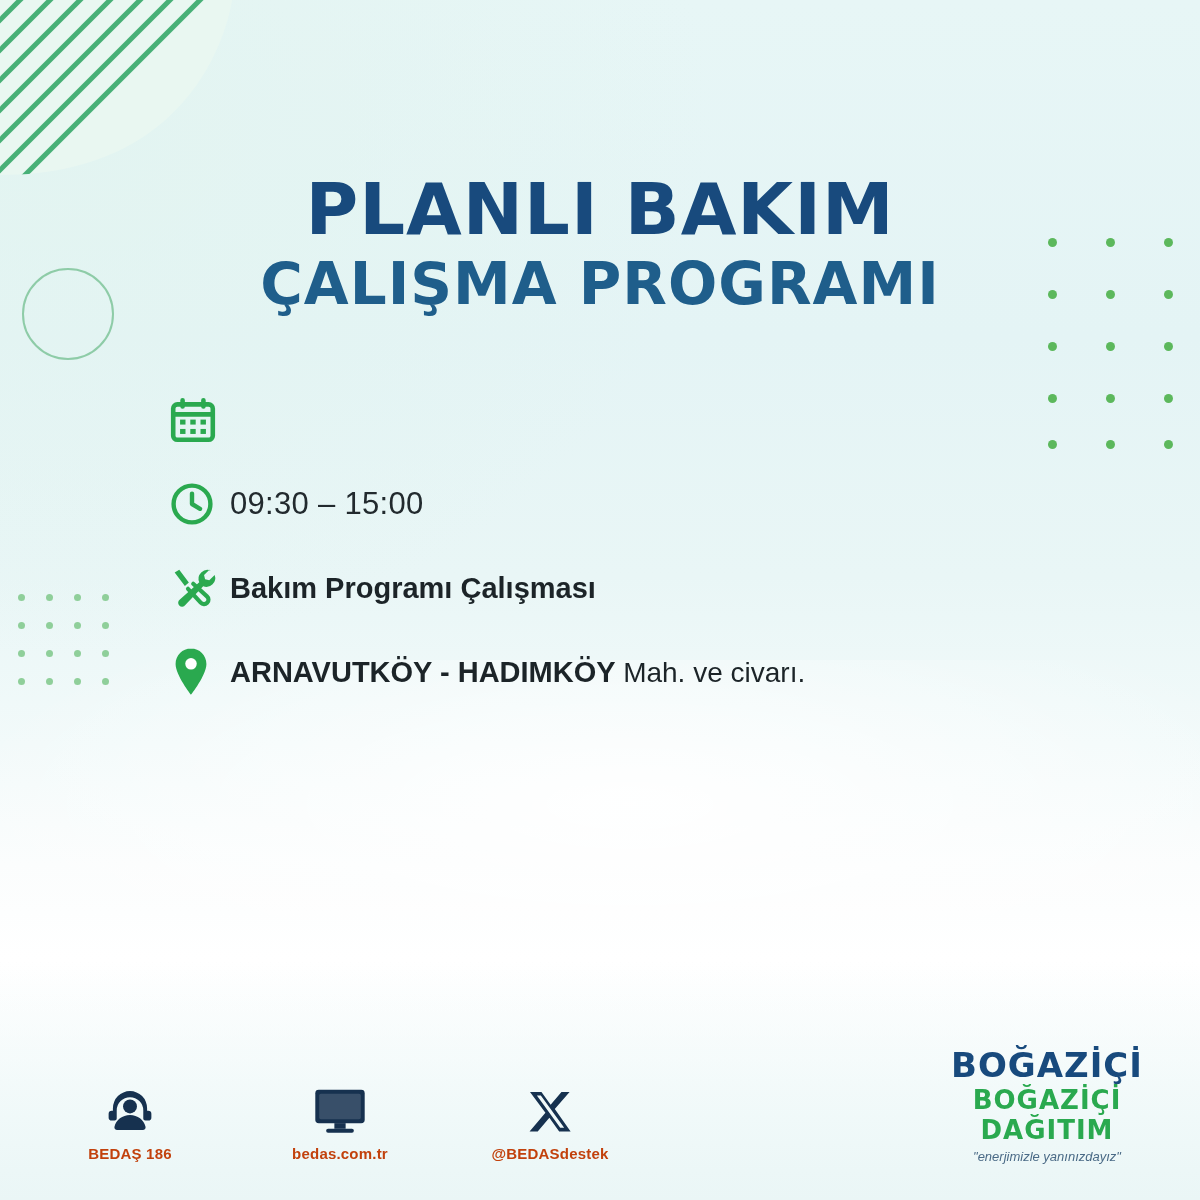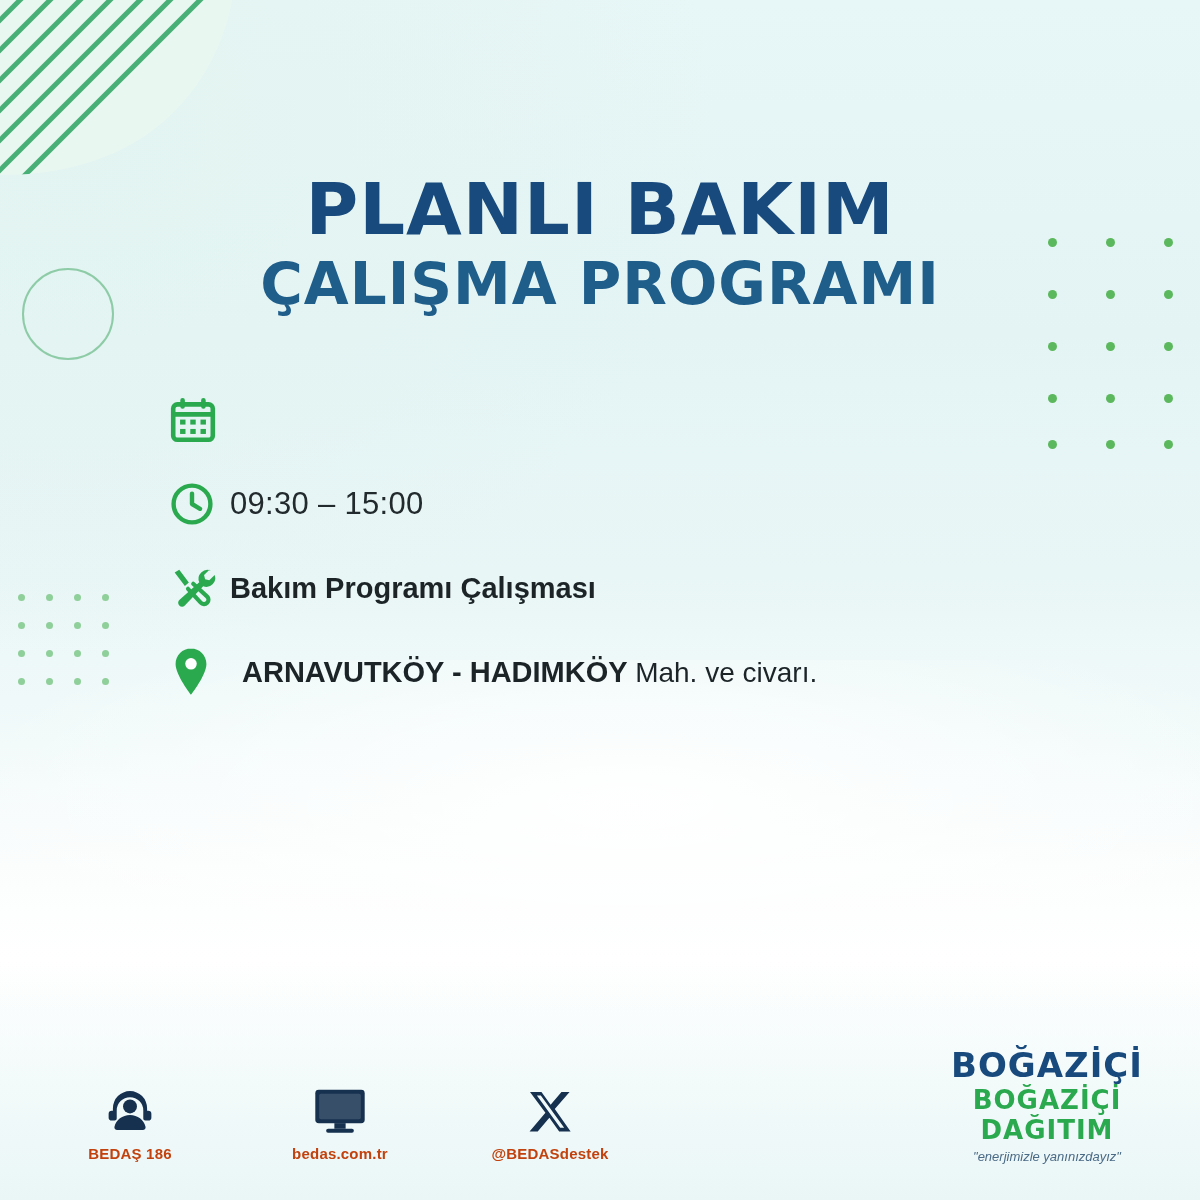--- a/index.html
+++ b/index.html
@@ -116,21 +116,21 @@
     color: #2aa94f;
   }
   .row .txt {
     font-size: 30px;
     color: #222a2e;
     white-space: nowrap;
   }
   .row.date .txt { font-size: 31px; letter-spacing: .3px; }
   .row.time .txt { font-size: 31px; letter-spacing: .3px; }
   .row.work .txt { font-size: 29px; font-weight: 700; color: #1c2428; }
-  .row.place .txt { font-size: 29px; font-weight: 700; color: #1c2428; margin-left: 12px; }
+  .row.place .txt { font-size: 29px; font-weight: 700; color: #1c2428; }
   .row.place .txt .sub { font-weight: 400; font-size: 28px; }
 
   
   .footer-icons {
     position: absolute;
     left: 60px; bottom: 38px;
     display: flex;
     align-items: flex-end;
     gap: 70px;
   }

